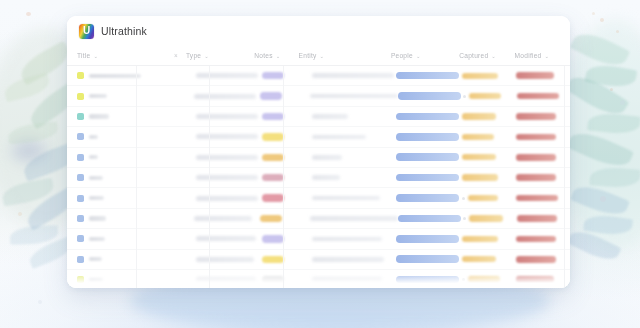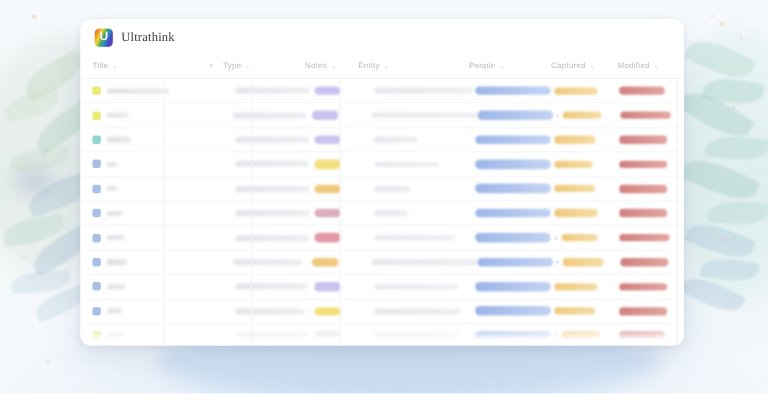--- a/index.html
+++ b/index.html
@@ -32,21 +32,21 @@
     overflow:hidden;
     display:flex;flex-direction:column;
   }
   .titlebar{height:30px;flex:0 0 30px;display:flex;align-items:center;gap:7px;padding:0 12px;background:#fff;}
   .logo{width:15px;height:15px;border-radius:3.5px;position:relative;overflow:hidden;flex:0 0 auto;
     background:linear-gradient(115deg,#e0473b 0%,#f0971f 16%,#f3d23b 31%,#4aab59 48%,#2f7fd4 64%,#4b42b8 80%,#8b3fb0 100%);
     box-shadow:0 0 0 .6px rgba(0,0,0,.08);}
   .logo span{position:absolute;inset:0;display:flex;align-items:center;justify-content:center;
     color:#fff;font-size:10px;font-weight:700;line-height:1;font-family:"Liberation Sans",sans-serif;
     text-shadow:0 0 1px rgba(0,0,0,.3);}
-  .apptitle{font-size:10.5px;color:#3c3c3e;letter-spacing:.15px;font-family:Liberation Serif, serif;}
+  .apptitle{font-size:10.5px;color:#3c3c3e;letter-spacing:.15px;}
 
   
   .thead{height:19px;flex:0 0 19px;display:flex;align-items:center;
          border-bottom:1px solid #f0f1f3;background:#fff;padding-left:10px;}
   .th{display:flex;align-items:center;gap:3px;font-size:6.6px;color:#b7b9be;
       letter-spacing:.25px;white-space:nowrap;box-sizing:border-box;}
   .th .cv{font-size:5.4px;color:#c8cace;transform:translateY(-.4px);}
   .th .xm{font-size:6.4px;color:#c8cace;margin-left:auto;padding-right:8px;}
 
   

